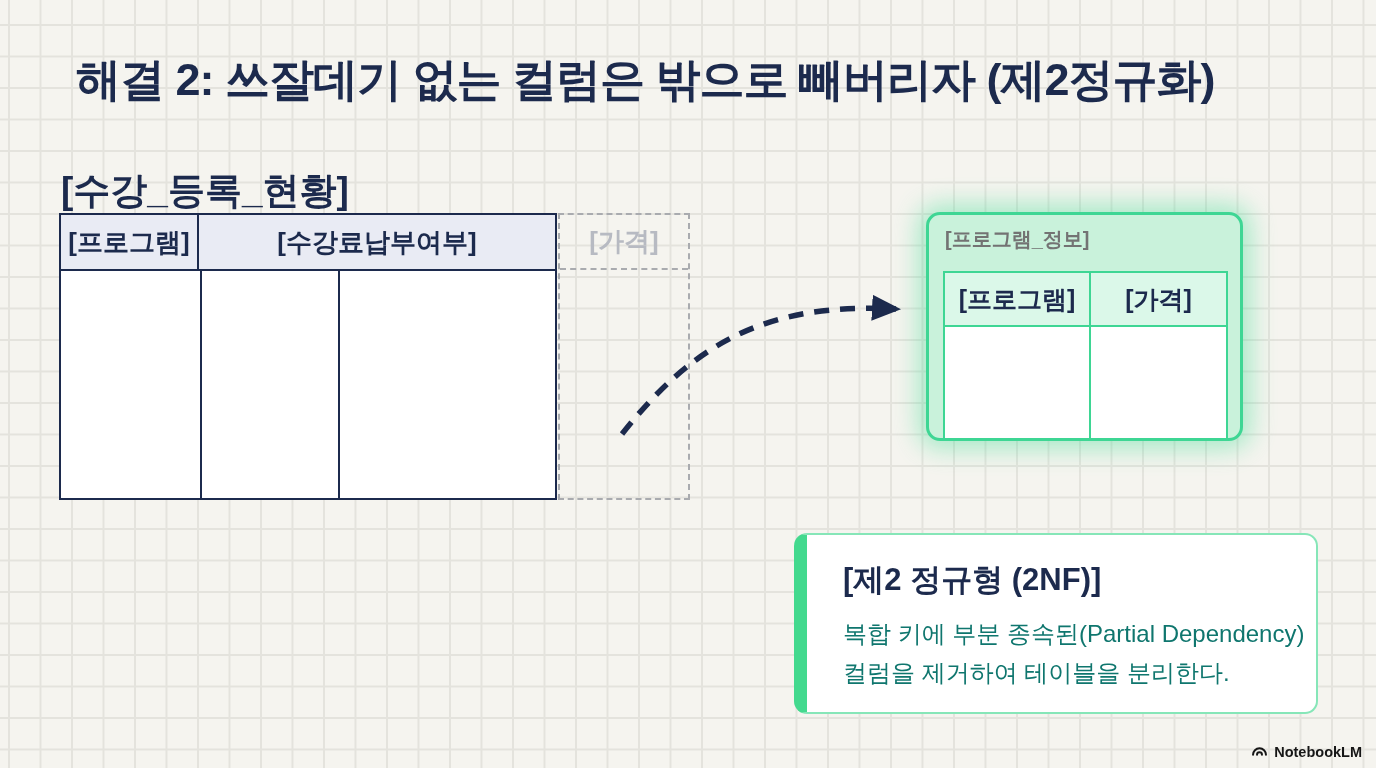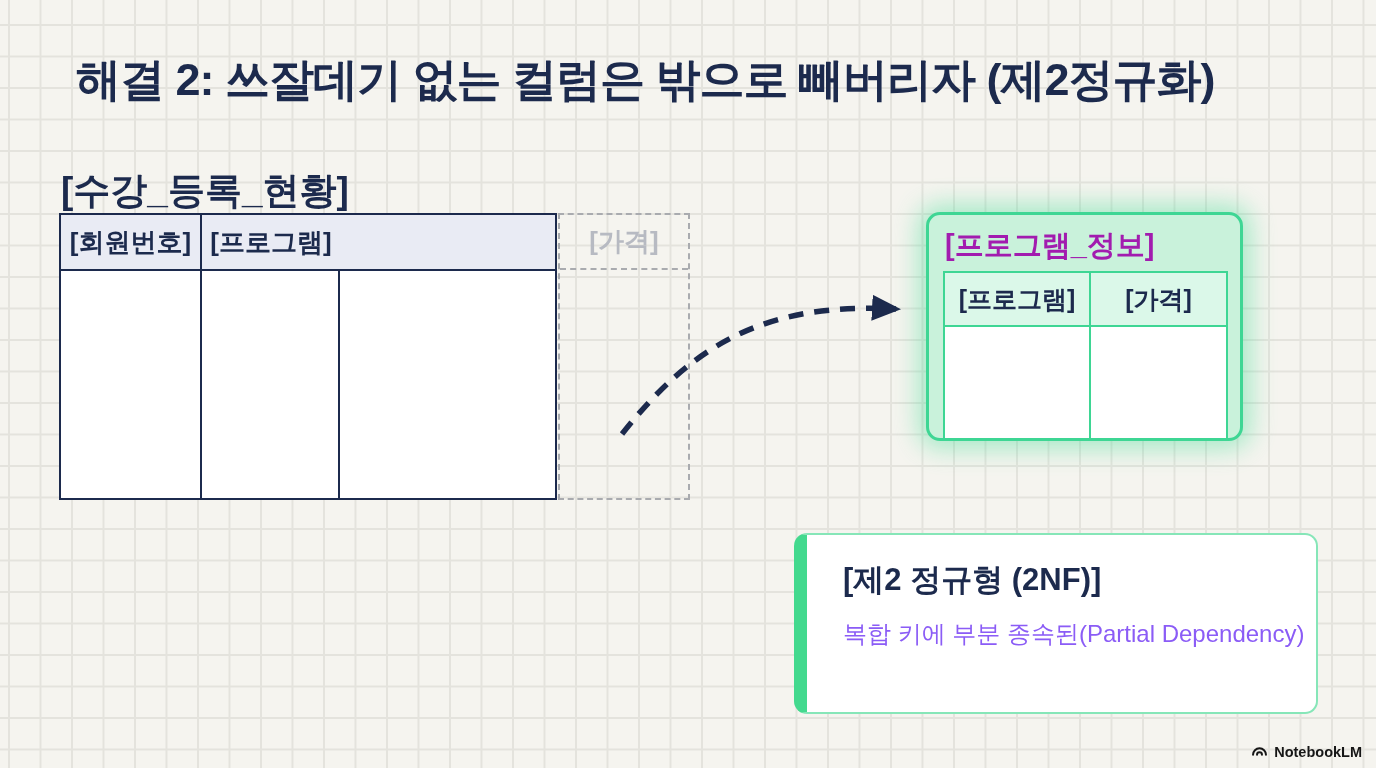--- a/index.html
+++ b/index.html
@@ -105,23 +105,23 @@
     width: 317px; height: 229px;
     background: #c9f2db;
     border: 3px solid #3ed694;
     border-radius: 14px;
     box-shadow: 0 0 24px 8px rgba(74, 222, 154, 0.45);
     overflow: hidden;
   }
   .target-title {
     position: absolute;
     left: 16px; top: 11px;
-    font-size: 29px;
-    font-weight: 800;
-    color: #a21caf;
+    font-size: 20px;
+    font-weight: 800;
+    color: #737373;
   }
   .target-table {
     position: absolute;
     left: 14px; right: 12px;
     top: 56px; bottom: 0;
     border: 2.5px solid #3ed694;
     border-bottom: none;
     display: flex;
     flex-direction: column;
   }
@@ -159,21 +159,21 @@
   }
   .callout-title {
     font-size: 31px;
     font-weight: 800;
     color: #1c2a4d;
     margin-bottom: 13px;
   }
   .callout-line {
     font-size: 24px;
     line-height: 39px;
-    color: #8b5cf6;
+    color: #0f766e;
     white-space: nowrap;
   }
 
   
   .watermark {
     position: absolute;
     right: 14px; bottom: 7px;
     display: flex;
     align-items: center;
     gap: 5px;
@@ -189,22 +189,22 @@
 <body>
 
 <div class="page">
 
   <div class="slide-title">해결 2: 쓰잘데기 없는 컬럼은 밖으로 빼버리자 (제2정규화)</div>
 
   <div class="src-label">[수강_등록_현황]</div>
 
   <div class="src-table">
     <div class="src-row header">
-      <div class="src-cell col-1">[회원번호]</div>
       <div class="src-cell col-2">[프로그램]</div>
+      <div class="src-cell col-3">[수강료납부여부]</div>
     </div>
     <div class="src-row body">
       <div class="src-cell col-1"></div>
       <div class="src-cell col-2"></div>
       <div class="src-cell col-3"></div>
     </div>
   </div>
 
   <div class="dropped-col">
     <div class="dropped-header">[가격]</div>
@@ -230,20 +230,21 @@
       <div class="tgt-row body">
         <div class="tgt-cell tcol-1"></div>
         <div class="tgt-cell tcol-2"></div>
       </div>
     </div>
   </div>
 
   <div class="callout">
     <div class="callout-title">[제2 정규형 (2NF)]</div>
     <div class="callout-line">복합 키에 부분 종속된(Partial Dependency)</div>
+    <div class="callout-line">컬럼을 제거하여 테이블을 분리한다.</div>
   </div>
 
   <div class="watermark">
     <svg width="19" height="19" viewBox="0 0 20 20">
       <path d="M3.2 13.5 A 6.8 6.8 0 0 1 16.8 13.5" fill="none" stroke="#161616" stroke-width="2.1" stroke-linecap="round"></path>
       <path d="M7.4 13.5 A 2.6 2.6 0 0 1 12.6 13.5" fill="none" stroke="#161616" stroke-width="2.1" stroke-linecap="round"></path>
     </svg>
     <span class="watermark-label">NotebookLM</span>
   </div>
 

